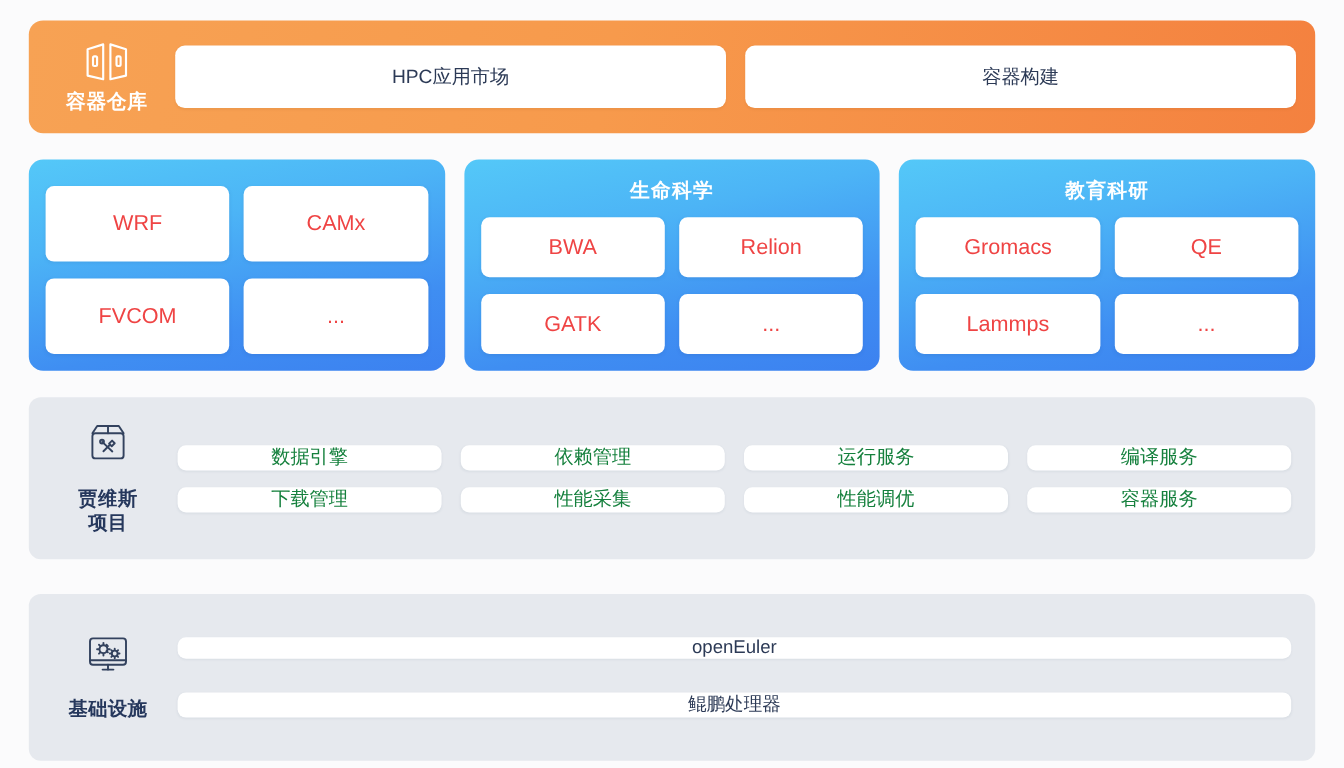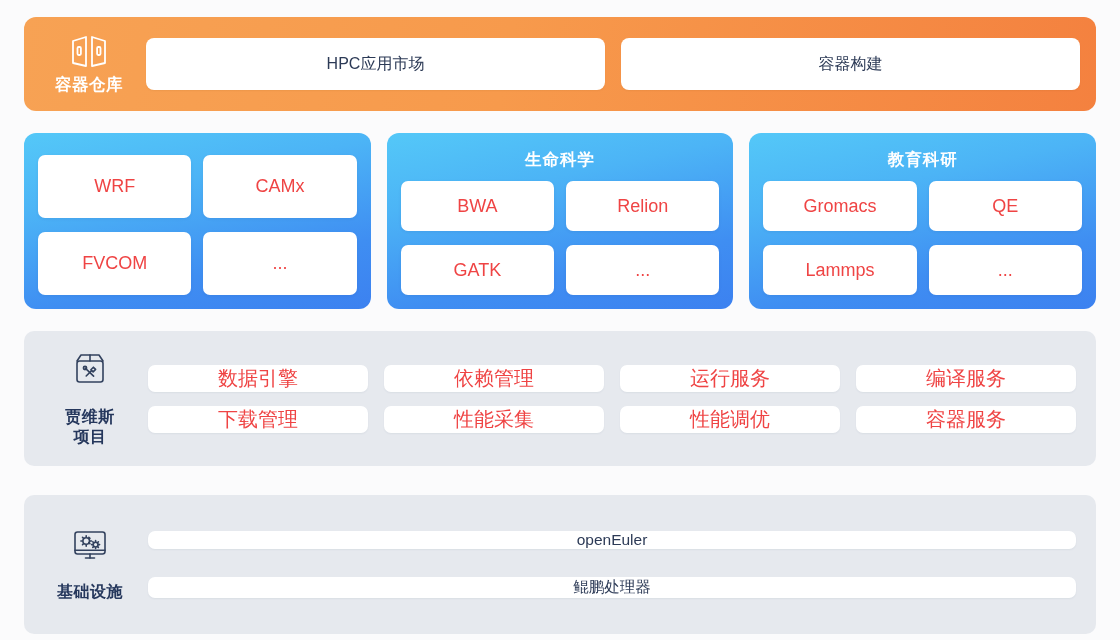--- a/index.html
+++ b/index.html
@@ -163,22 +163,22 @@
     gap: 14px 16px;
     padding-left: 6px;
   }
 
   .svc-pill {
     background: #ffffff;
     border-radius: 7px;
     display: flex;
     align-items: center;
     justify-content: center;
-    font-size: 20px;
-    color: #ef4444;
+    font-size: 16px;
+    color: #15803d;
     box-shadow: 0 1px 2px rgba(60, 80, 120, 0.07);
   }
 
   .infra-stack {
     flex: 1 1 auto;
     display: flex;
     flex-direction: column;
     gap: 28px;
     padding-left: 6px;
   }

